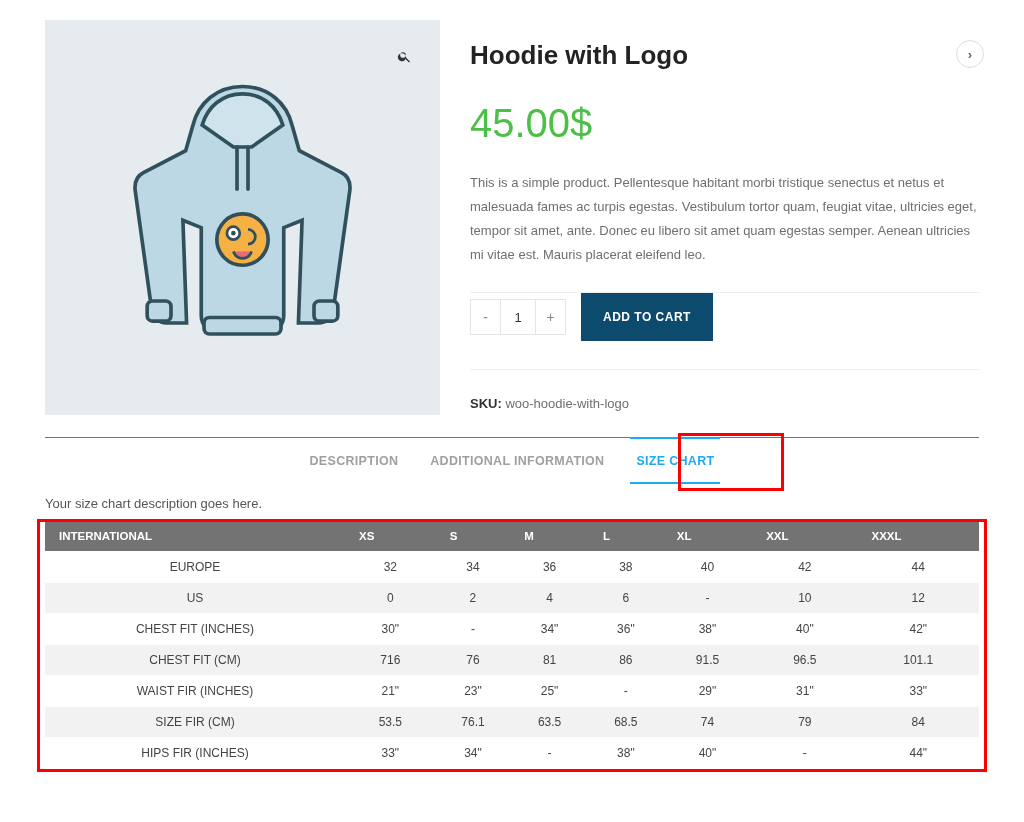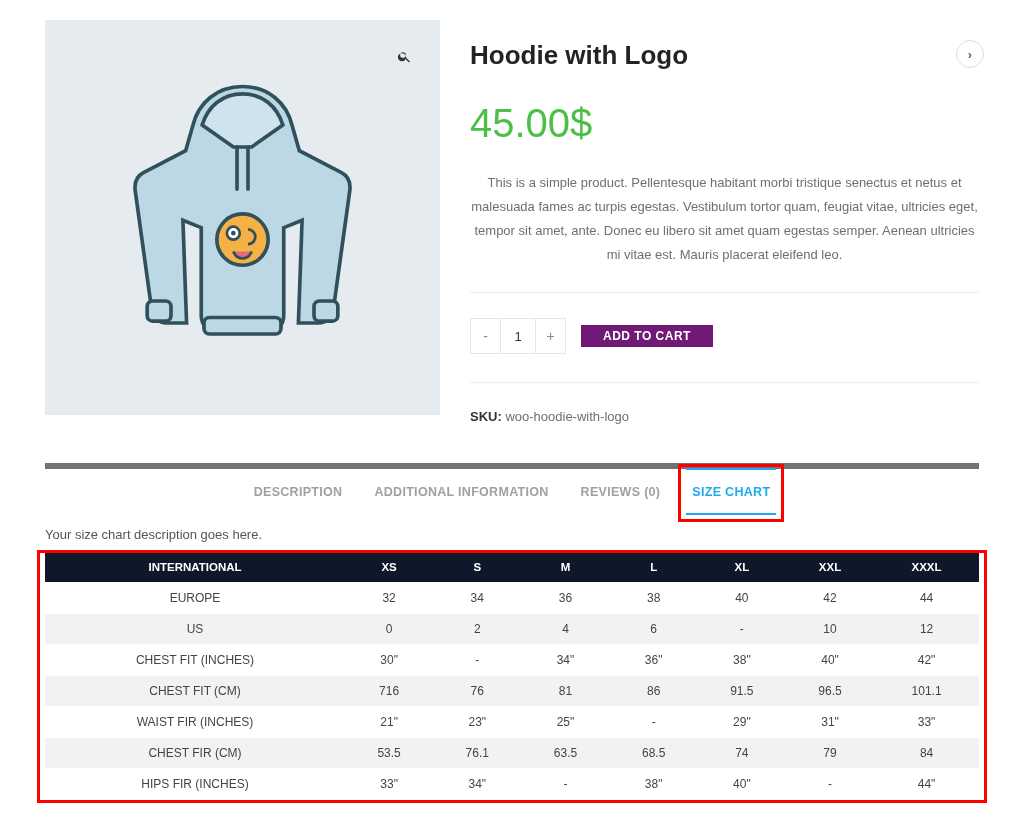--- a/index.html
+++ b/index.html
@@ -9,46 +9,46 @@
   .product { display: flex; gap: 30px; }
   .gallery { width: 395px; height: 395px; background: #e6ebef; position: relative; flex-shrink: 0; }
   .zoom { position: absolute; top: 18px; right: 18px; width: 36px; height: 36px; border-radius: 50%; background: #fff0; display: flex; align-items: center; justify-content: center; }
   .zoom svg { width: 15px; height: 15px; fill: #333; }
   .hoodie-svg { position: absolute; top: 50px; left: 60px; width: 275px; }
 
   .summary { flex: 1; padding-top: 20px; position: relative; }
   .nav-next { position: absolute; top: 20px; right: -5px; width: 28px; height: 28px; border: 1px solid #ddd; border-radius: 50%; display: flex; align-items: center; justify-content: center; cursor: pointer; color:#666; font-size:13px; font-weight:bold;}
   h1 { font-size: 26px; font-weight: 700; color: #232323; margin-bottom: 30px; }
   .price { font-size: 40px; color: #4bbf46; font-weight: 400; margin-bottom: 25px; }
-  .short-desc { font-size: 13px; line-height: 1.85; color: #6f6f6f; margin-bottom: 25px; padding-bottom: 25px; border-bottom: 1px solid #eee; text-align: center; }
+  .short-desc { font-size: 13px; line-height: 1.85; color: #6f6f6f; padding-bottom: 25px; border-bottom: 1px solid #eee; }
   .cart-row { display: flex; align-items: center; gap: 15px; padding-bottom: 28px; border-bottom: 1px solid #eee; margin-bottom: 22px; }
   .qty { display: flex; border: 1px solid #e5e5e5; }
   .qty button { width: 30px; height: 34px; background: #fff; border: none; border-right: 1px solid #e5e5e5; cursor: pointer; color: #888; font-size: 14px; }
   .qty button:last-child { border-right: none; border-left: 1px solid #e5e5e5; }
   .qty input { width: 34px; height: 34px; border: none; text-align: center; font-size: 13px; color:#333; }
-  .add-cart { background: #701a75; color: #fff; border: none; padding: 0 22px; height: 22px; font-size: 12px; font-weight: 700; letter-spacing: .5px; cursor: pointer; }
+  .add-cart { background: #0c4a6e; color: #fff; border: none; padding: 0 22px; height: 48px; font-size: 12px; font-weight: 700; letter-spacing: .5px; cursor: pointer; }
   .meta { font-size: 13px; color: #6f6f6f; line-height: 1.9; }
   .meta b { color: #333; font-weight: 700; margin-top: 36px; }
   .meta a { color: #888; text-decoration: none; }
 
-  .tabs-wrap { margin-top: 33px; border-top: 6px solid #737373; position: relative; }
+  .tabs-wrap { margin-top: 20px; border-top: 1px solid #737373; position: relative; }
   .tabs { display: flex; justify-content: center; gap: 28px; }
   .tab { padding: 16px 2px 16px; font-size: 12.5px; font-weight: 700; color: #a0a0a0; letter-spacing: .3px; cursor: pointer; position: relative; }
   .tab.active { color: #1eaaf1; }
   .tab.active::before { content:''; position:absolute; top:-1px; left:-4px; right:-4px; height:2px; background:#1eaaf1; }
   .tab.active::after  { content:''; position:absolute; bottom:0; left:-4px; right:-4px; height:2px; background:#1eaaf1; }
   .tab-highlight { position: absolute; border: 3px solid #ff0000; pointer-events: none; }
 
   .panel { margin-top: 12px; }
   .panel-desc { font-size: 13px; color: #555; margin-bottom: 10px; }
 
   .table-wrap { position: relative; }
   .table-border { position: absolute; top: -2px; left: -8px; right: -8px; bottom: -4px; border: 3px solid #ff0000; pointer-events: none; }
   table { width: 100%; border-collapse: collapse; font-size: 12px; }
-  thead th { background: #0f172a; color: #fff; font-weight: 700; padding: 9px 6px; text-align: center; font-size: 11.5px; }
+  thead th { background: #737373; color: #fff; font-weight: 700; padding: 9px 14px; text-align: left; font-size: 11.5px; }
   thead th:first-child { width: 300px; }
   tbody td { padding: 8px 6px; text-align: center; color: #444; border-top: 1px solid #fff; }
   tbody tr:nth-child(even) td { background: #f2f2f2; }
   tbody tr:nth-child(odd) td { background: #fff; }
 </style>
 </head>
 <body>
 
 <div class="page">
   <div class="product">
@@ -96,21 +96,20 @@
           <span>woo-hoodie-with-logo</span>
         </div>
       </div>
     </div>
   </div>
 
   <div class="tabs-wrap">
     <div class="tabs">
       <div class="tab">DESCRIPTION</div>
       <div class="tab">ADDITIONAL INFORMATION</div>
-      <div class="tab">REVIEWS (0)</div>
       <div class="tab active" id="tab-sizechart">SIZE CHART</div>
     </div>
     <div class="tab-highlight" id="hl1" style="left: 633.312px; top: -5px; width: 106px; height: 58px;"></div>
   </div>
 
   <div class="panel">
     <div class="panel-desc">Your size chart description goes here.</div>
     <div class="table-wrap">
       <table>
         <thead>
@@ -170,21 +169,21 @@
               <td>WAIST FIR (INCHES)</td>
               <td>21"</td>
               <td>23"</td>
               <td>25"</td>
               <td>-</td>
               <td>29"</td>
               <td>31"</td>
               <td>33"</td>
             </tr>
             <tr>
-              <td>CHEST FIR (CM)</td>
+              <td>SIZE FIR (CM)</td>
               <td>53.5</td>
               <td>76.1</td>
               <td>63.5</td>
               <td>68.5</td>
               <td>74</td>
               <td>79</td>
               <td>84</td>
             </tr>
             <tr>
               <td>HIPS FIR (INCHES)</td>

